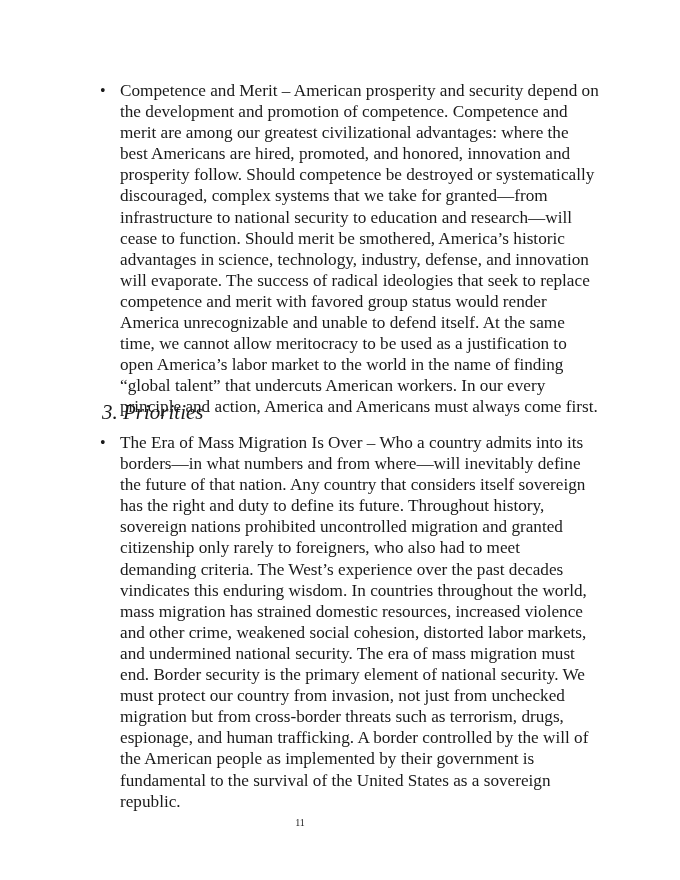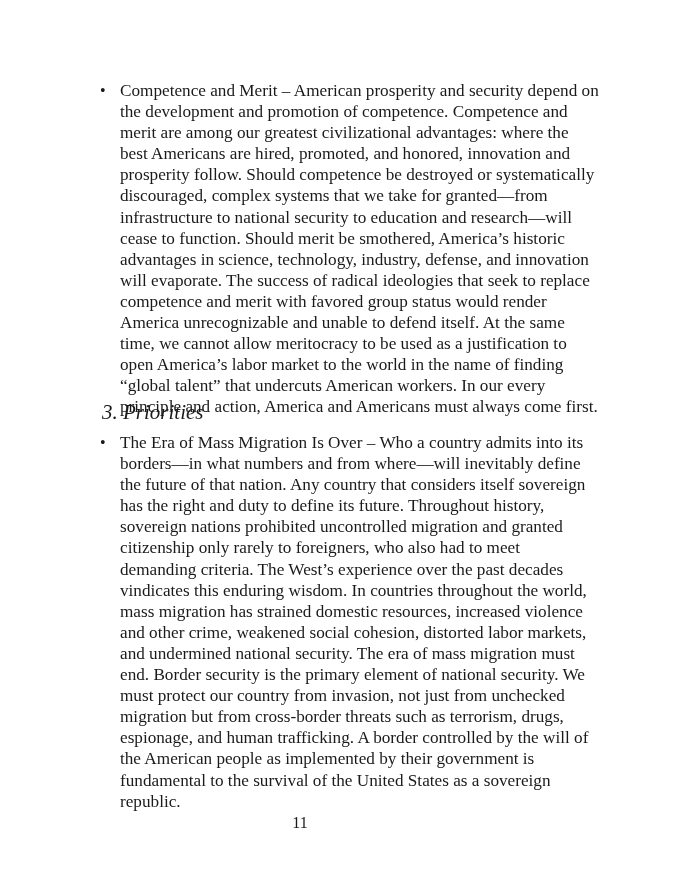--- a/index.html
+++ b/index.html
@@ -56,21 +56,21 @@
     }
     #item-migration {
       top: 432px;
     }
     .page-number {
       position: absolute;
       left: 0;
       width: 600px;
       top: 815px;
       text-align: center;
-      font-size: 16px;
+      font-size: 10px;
       line-height: 16px;
     }
   </style>
 </head>
 <body>
 
 <div class="page">
 
   <div class="bullet-item" id="item-competence">
     <span class="bullet">•</span>

